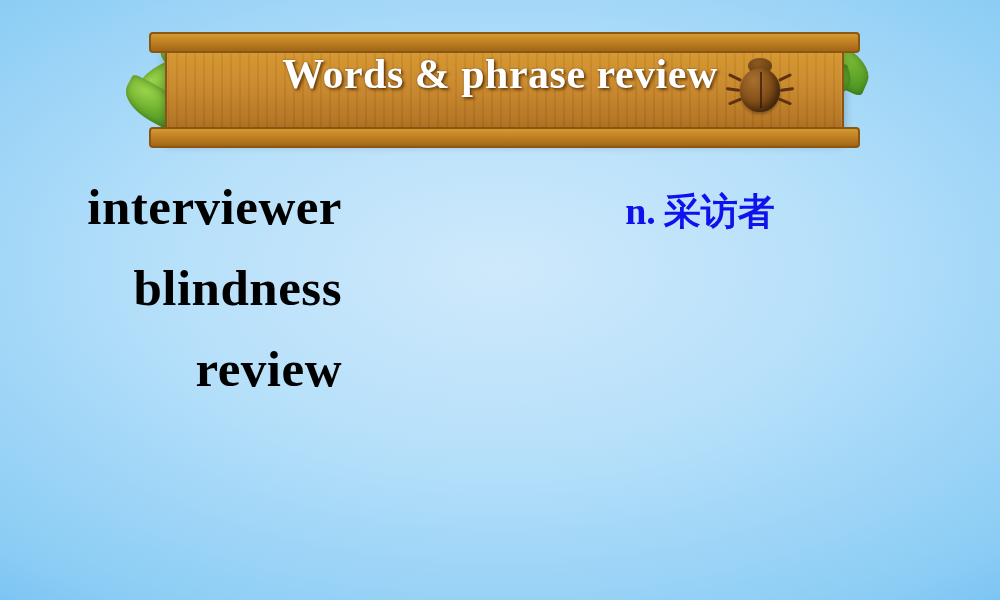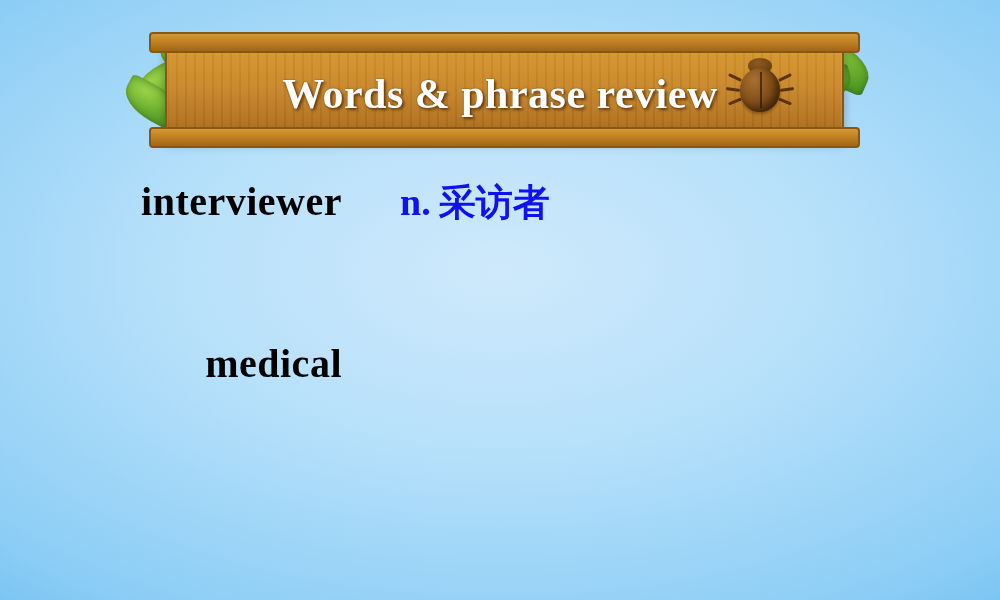--- a/index.html
+++ b/index.html
@@ -61,21 +61,20 @@
     left: 0; right: 0;
     top: 22px;
     text-align: center;
     font-family: "Liberation Serif", serif;
     font-weight: bold;
     font-size: 42px;
     color: #ffffff;
     letter-spacing: 0.5px;
     text-shadow: 2px 2px 3px rgba(80,40,0,0.75), 0 0 2px rgba(0,0,0,0.4);
     z-index: 5;
-    margin-top: 20px;
   }
 
   
   .leaf {
     position: absolute;
     background: radial-gradient(ellipse at 30% 30%, #9ad24a 0%, #6fb230 45%, #3f8a1e 100%);
     border-radius: 60% 10% 60% 10%;
     box-shadow: inset 0 0 6px rgba(0,0,0,0.25);
   }
   .leaf-a { left: 12px;  top: 34px; width: 74px; height: 40px; transform: rotate(-22deg); }
@@ -141,31 +140,32 @@
     align-items: baseline;
     height: 81px;
   }
   .word {
     width: 400px;
     text-align: right;
     padding-right: 58px;
     box-sizing: border-box;
     font-family: "Liberation Serif", serif;
     font-weight: bold;
-    font-size: 40px;
+    font-size: 51px;
     color: #000000;
     letter-spacing: 0.5px;
   }
   .meaning {
     flex: 1;
     font-family: "Liberation Serif", serif;
     font-weight: bold;
     font-size: 38px;
     color: #1111ee;
     white-space: nowrap;
+    text-align: center;
   }
   .pos {
     font-family: "Liberation Serif", serif;
     font-weight: bold;
     margin-right: 8px;
   }
   .cn {
     font-family: "DejaVu Sans", sans-serif;
     font-weight: bold;
     font-size: 37px;
@@ -203,24 +203,25 @@
   <div class="vocab">
 
     <div class="vocab-row">
       <div class="word">interviewer</div>
       <div class="meaning">
         <span class="pos">n.</span><span class="cn">采访者</span>
       </div>
     </div>
 
     <div class="vocab-row">
-    </div>
-
-
-    <div class="vocab-row">
-      <div class="word">medical</div>
+      <div class="word">blindness</div>
+    </div>
+
+
+    <div class="vocab-row">
+      <div class="word">review</div>
     </div>
 
     <div class="vocab-row">
     </div>
 
   </div>
 </div>
 
 </body></html>

